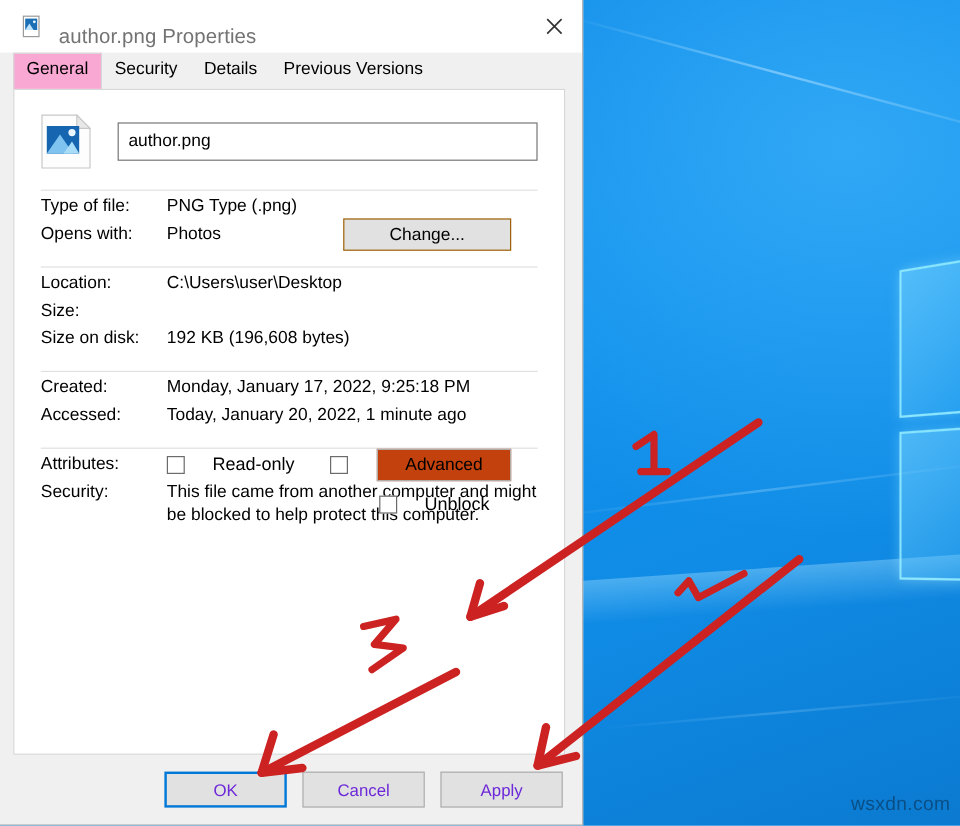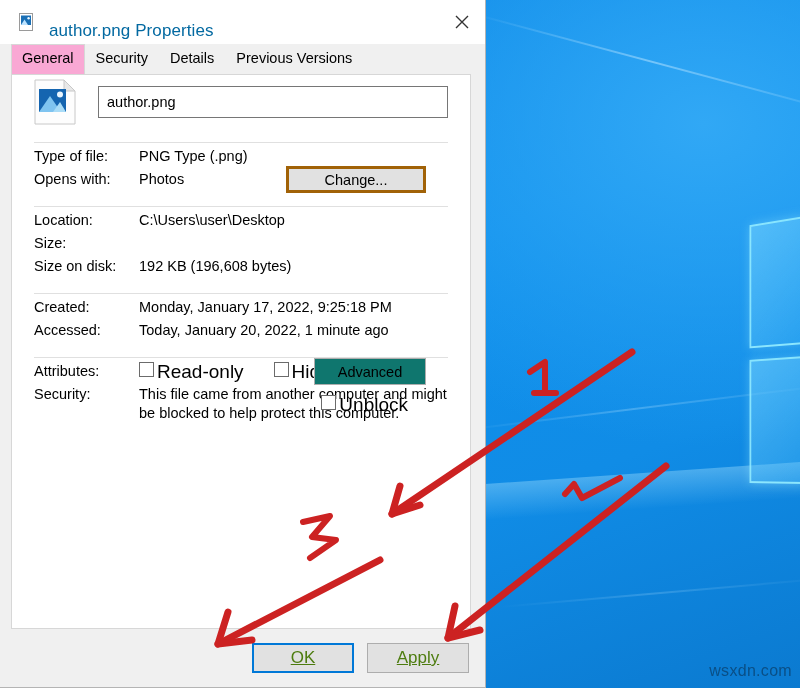--- a/index.html
+++ b/index.html
@@ -55,21 +55,21 @@
     display: flex; flex-direction: column;
   }
   #titlebar {
     height: 44px; background: #ffffff;
     display: flex; align-items: center;
     flex: none;
     position: relative;
   }
   #titlebar .tb-icon { margin-left: 20px; margin-right: 12px; width: 20px; height: 20px; }
   #titlebar .tb-text {
-    font-size: 17px; color: #0369a1; letter-spacing: .1px; margin-top: 18px;
+    font-size: 17px; color: #737373; letter-spacing: .1px; margin-top: 18px;
   }
   #close-btn {
     position: absolute; right: 0; top: 0; width: 46px; height: 44px;
     display: flex; align-items: center; justify-content: center;
     cursor: pointer;
   }
   #close-btn svg { width: 16px; height: 16px; }
 
   
   #tabstrip {
@@ -90,21 +90,21 @@
     background: #f9a8d4;
     border-color: #d7d7d7;
     position: relative; z-index: 3;
   }
 
   
   #tabpage {
     flex: 1 1 auto; margin: 0 14px 0 14px;
     background: #ffffff;
     border: 1px solid #d7d7d7;
-    padding: 4px 22px 10px 22px;
+    padding: 20px 22px 10px 22px;
     position: relative;
     overflow: hidden;
   }
 
   
   .name-row { display: flex; align-items: center; gap: 22px; }
   .file-icon { width: 42px; height: 46px; flex: none; }
   .name-field {
     flex: 1 1 auto;
     height: 32px;
@@ -125,57 +125,56 @@
     display: flex; align-items: flex-start;
     margin-top: 4px;
     font-size: 14.5px; color: #000;
   }
   .prop-row .lbl { width: 105px; flex: none; line-height: 19px; }
   .prop-row .val { flex: 1 1 auto; line-height: 19px; }
 
   .change-btn {
     position: absolute; right: 22px;
     width: 140px; height: 27px;
-    background: #e1e1e1; border: 3px solid #a16207;
+    background: #e1e1e1; border: 1px solid #a16207;
     font-size: 14.5px; color: #000; cursor: pointer;
     font-family: "Liberation Sans", sans-serif;
   }
 
   .cbx {
-    display: inline-flex; align-items: flex-start; gap: 3px;
-    font-size: 19px; cursor: pointer; line-height: 19px;
+    display: inline-flex; align-items: center; gap: 23px;
+    font-size: 15px; cursor: pointer; line-height: 19px;
   }
   .cbx .box {
     width: 15px; height: 15px; border: 1px solid #6b6b6b; background: #fff;
     flex: none;
   }
 
   .adv-btn {
     position: absolute; right: 22px; top: 0;
     width: 112px; height: 27px;
-    background: #0f766e; border: 1px solid #adadad;
+    background: #c2410c; border: 1px solid #adadad;
     font-size: 14.5px; color: #000; cursor: pointer;
     font-family: "Liberation Sans", sans-serif;
   }
 
   .sec-text { width: 210px; line-height: 19.5px; }
   .unblock-wrap { position: absolute; right: 40px; top: 10px; }
 
   
   #footer {
     flex: none; height: 58px;
     display: flex; align-items: center; justify-content: flex-end;
     gap: 13px; padding-right: 16px;
   }
   .fbtn {
     width: 102px; height: 30px;
     background: #e1e1e1; border: 1px solid #adadad;
-    font-size: 17px; color: #4d7c0f; cursor: pointer;
-    font-family: "Liberation Sans", sans-serif;
-    text-decoration: underline;
+    font-size: 14px; color: #6d28d9; cursor: pointer;
+    font-family: "Liberation Sans", sans-serif;
   }
   .fbtn.default {
     border: 2px solid #0078d7;
     background: #e1e1e1;
   }
 
   
   #annot { position: absolute; inset: 0; pointer-events: none; }
 
   #watermark {
@@ -302,20 +301,21 @@
       <label class="cbx unblock-wrap">
         <span class="box"></span>
         <span>Unblock</span>
       </label>
     </div>
 
   </div>
 
   <div id="footer">
     <button class="fbtn default">OK</button>
+    <button class="fbtn">Cancel</button>
     <button class="fbtn">Apply</button>
   </div>
 </div>
 
 <svg id="annot" viewBox="0 0 800 688">
 
   <g>
     <path d="M632,352 L392,514" stroke="#cc2222" stroke-width="7" fill="none" stroke-linecap="round"></path>
     <path d="M392,514 L420,505 M392,514 L400,486" stroke="#cc2222" stroke-width="7" fill="none" stroke-linecap="round"></path>
   </g>

